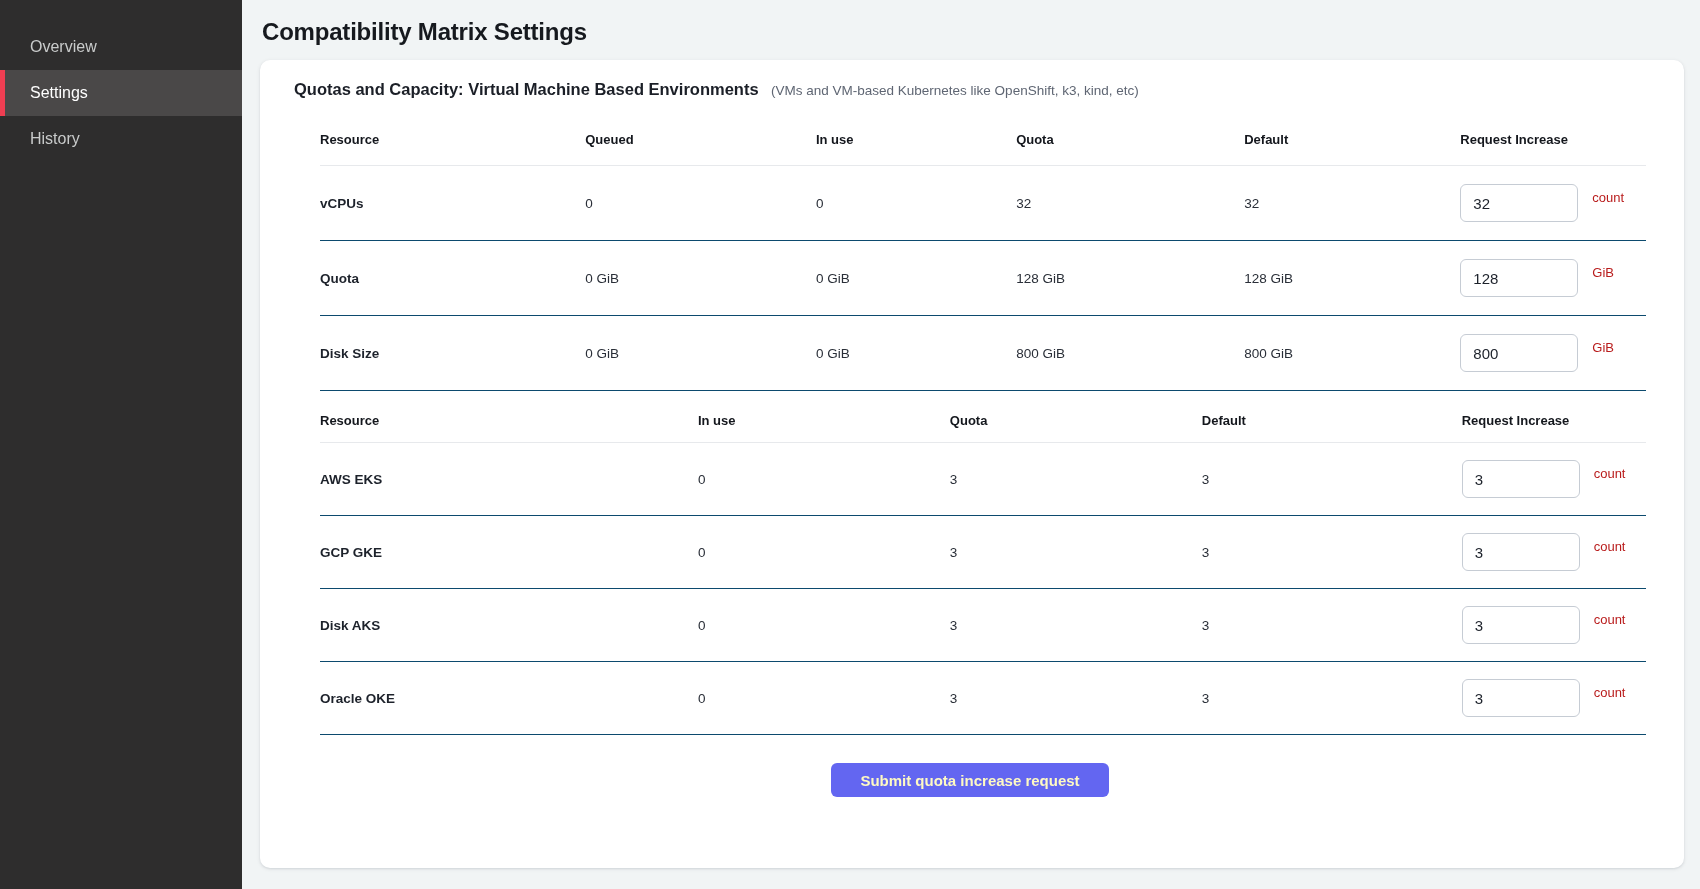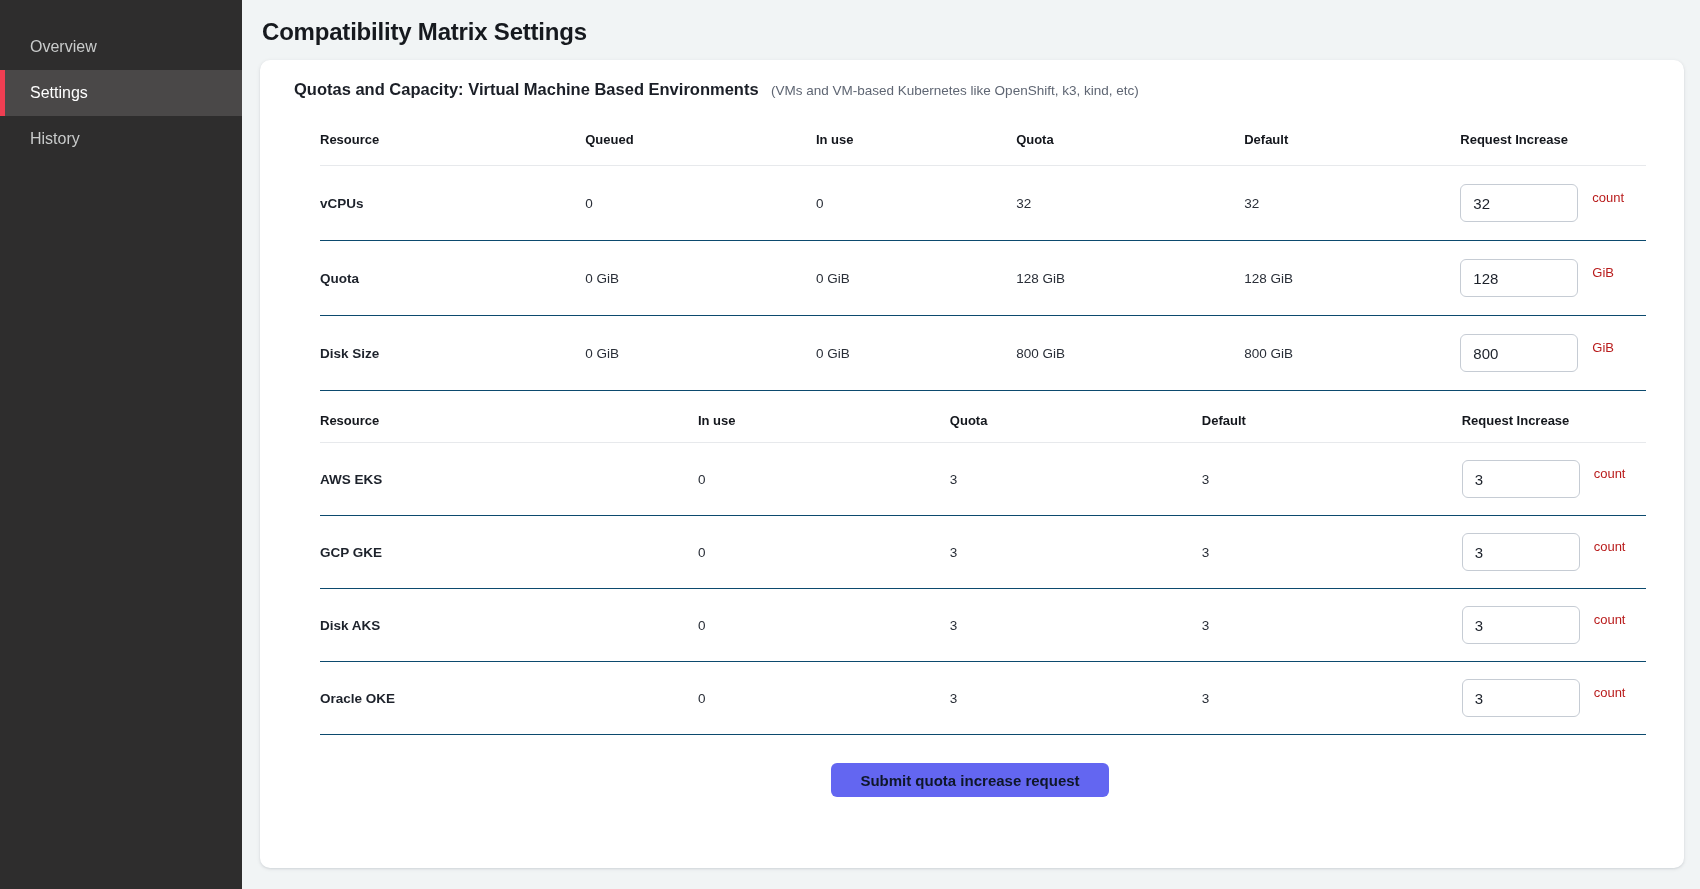--- a/index.html
+++ b/index.html
@@ -68,21 +68,21 @@
     width:118px; height:38px;
     border:1px solid #c6ccd4; border-radius:6px;
     font-size:15px; color:#1d222b; padding:0 12px;
     font-family:"Liberation Sans", sans-serif;
     background:#ffffff;
   }
   .unit { font-size:13px; color:#b91c1c; position:relative; top:-6px; }
   
   .footer-row { margin-top:28px; text-align:center; }
   .submit-btn {
-    background:#6366f1; color:#0f172a;
+    background:#6366f1; color:#fef9c3;
     border:none; border-radius:6px;
     font-family:"Liberation Sans", sans-serif;
     font-size:15px; font-weight:700;
     min-width:278px; height:34px; padding:0 20px;
     cursor:pointer;
   }
 </style>
 </head>
 <body>
 

